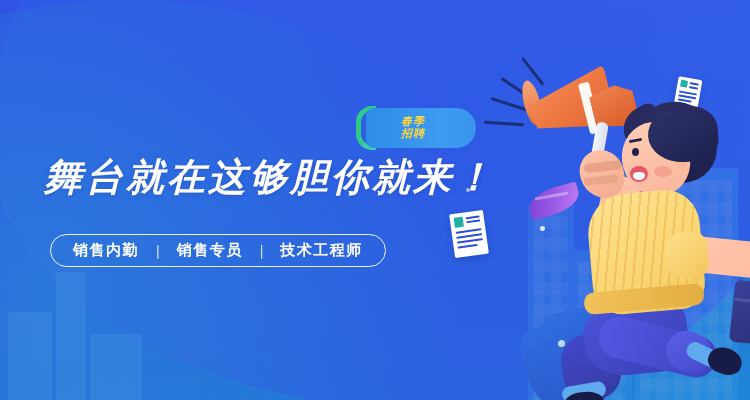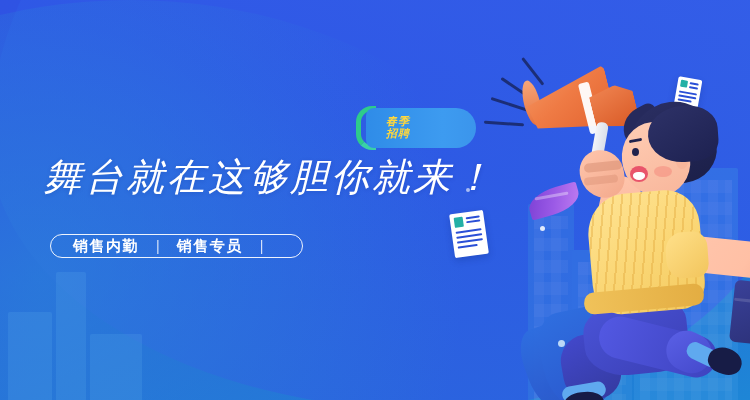--- a/index.html
+++ b/index.html
@@ -67,32 +67,32 @@
     position:absolute;left:10px;top:0;height:40px;min-width:110px;
     background:linear-gradient(90deg,#2f8ce8 0%,#3d9bf0 70%,#3b95ec 100%);
     border-radius:8px 20px 20px 8px;
     display:flex;align-items:center;padding:0 14px 0 14px;box-sizing:border-box;
   }
   .badge-year{
     font-size:26px;font-weight:bold;color:#ffffff;font-style:italic;
     letter-spacing:1px;line-height:1;
   }
   .badge-sub{
-    margin-left:6px;display:flex;flex-direction:column;justify-content:center;
+    margin-left:21px;display:flex;flex-direction:column;justify-content:center;
     color:#ffd83d;font-weight:bold;font-size:11px;line-height:1.05;
     letter-spacing:1px;font-style:italic;
   }
   .subtitle{
     position:absolute;left:44px;top:158px;
-    font-size:38px;font-weight:normal;color:#ffffff;font-style:italic;
+    font-size:38px;font-weight:bold;color:#ffffff;font-style:italic;
     letter-spacing:3px;white-space:nowrap;line-height:1;
     text-shadow:0 1px 4px rgba(10,30,110,.18);
   }
   .pill{
-    position:absolute;left:50px;top:234px;height:24px;
+    position:absolute;left:50px;top:234px;height:33px;
     border:1.5px solid rgba(255,255,255,.92);border-radius:18px;
     display:flex;align-items:center;padding:0 22px;box-sizing:border-box;
   }
   .pill-item{
     font-size:15px;font-weight:bold;color:#ffffff;letter-spacing:1.5px;
     white-space:nowrap;
   }
   .pill-sep{
     color:rgba(255,255,255,.8);font-size:14px;margin:0 17px;font-weight:normal;
   }
@@ -361,20 +361,21 @@
     </div>
   </div>
 
   <div class="subtitle">舞台就在这够胆你就来！</div>
 
   <div class="pill">
     <span class="pill-item">销售内勤</span>
     <span class="pill-sep">|</span>
     <span class="pill-item">销售专员</span>
     <span class="pill-sep">|</span>
+    <span class="pill-item">技术工程师</span>
   </div>
 
 
   <div class="leaf"></div>
 
   <div class="doc doc-1">
     <div class="sheet">
       <div class="photo" style="left:4px;top:4px;width:9px;height:10px;"></div>
       <div class="ln" style="left:16px;top:5px;width:14px;"></div>
       <div class="ln" style="left:16px;top:9px;width:14px;"></div>

